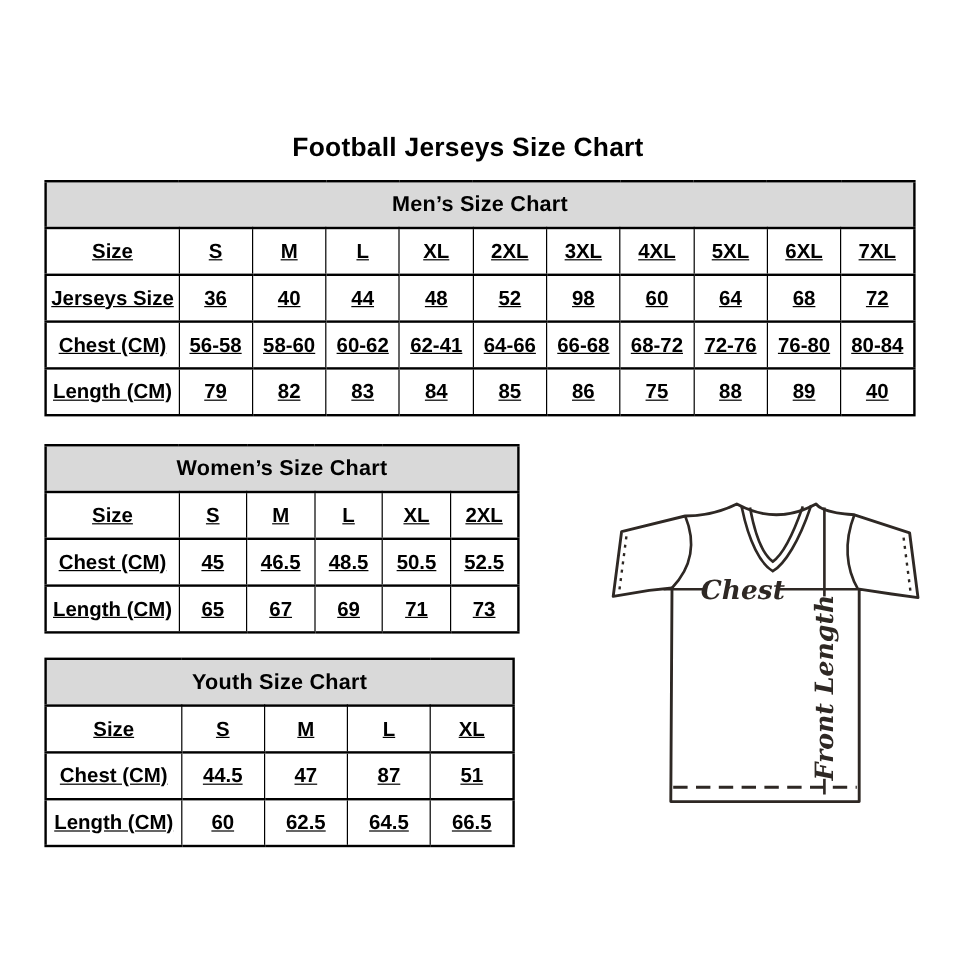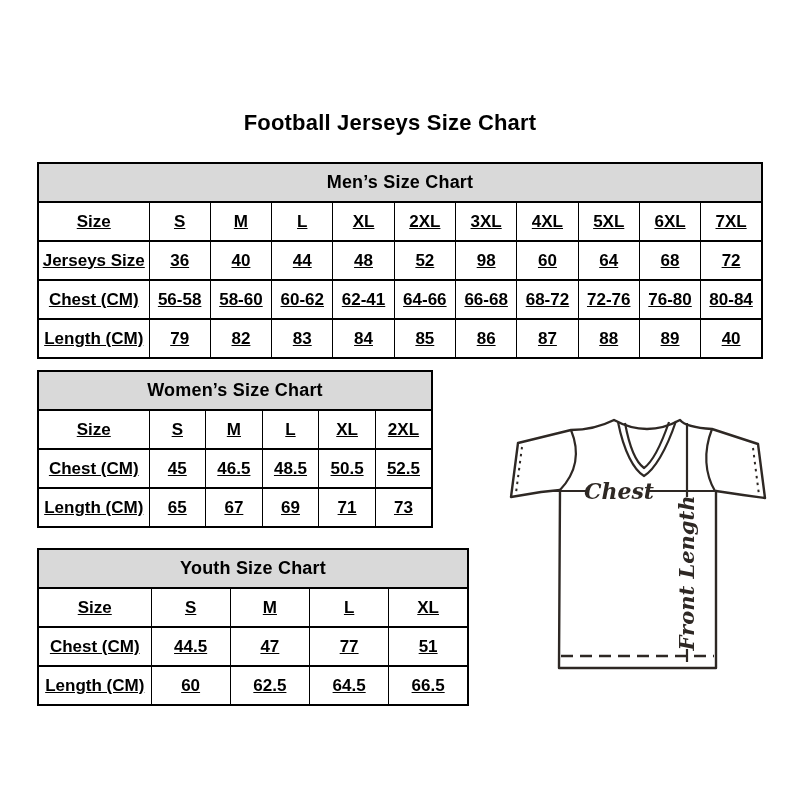--- a/index.html
+++ b/index.html
@@ -17,23 +17,23 @@
   }
   .size-table th, .size-table td {
     border:1px solid #000; border-top-width:2px; border-bottom-width:2px;
     text-align:center; vertical-align:middle; padding:0;
     font-weight:700; font-size:17px; color:#000;
   }
   .size-table thead th.section {
     background:#d9d9d9; font-size:18px; height:37px; letter-spacing:0.2px;
   }
   .size-table tbody tr { height:39px;text-decoration:underline; }
-  #table-mens   { left:37px; top:162px; width:726px; }
+  #table-mens   { left:37px; top:150px; width:726px; }
   #table-womens { left:37px; top:370px; width:396px; }
-  #table-youth  { left:37px; top:548px; width:432px;padding-left:37px; }
+  #table-youth  { left:37px; top:548px; width:392px;padding-left:37px; }
   .jersey-wrap { position:absolute; left:503px; top:410px; width:272px; height:262px; }
   .jersey-wrap svg { display:block; }
   .jersey-label {
     font-family:"DejaVu Serif","Liberation Serif",serif;
     font-style:italic; font-weight:bold; fill:#2e2824;
   }
 </style>
 </head>
 <body>
 
@@ -101,21 +101,21 @@
           <td>80-84</td>
         </tr>
         <tr>
           <th>Length (CM)</th>
           <td>79</td>
           <td>82</td>
           <td>83</td>
           <td>84</td>
           <td>85</td>
           <td>86</td>
-          <td>87</td>
+          <td>75</td>
           <td>88</td>
           <td>89</td>
           <td>40</td>
         </tr>
       </tbody>
     </table>
 
   <table id="table-womens" class="size-table">
       <colgroup>
         <col style="width: 111px;">
@@ -176,21 +176,21 @@
           <th>Size</th>
           <td>S</td>
           <td>M</td>
           <td>L</td>
           <td>XL</td>
         </tr>
         <tr>
           <th>Chest (CM)</th>
           <td>44.5</td>
           <td>47</td>
-          <td>77</td>
+          <td>87</td>
           <td>51</td>
         </tr>
         <tr>
           <th>Length (CM)</th>
           <td>60</td>
           <td>62.5</td>
           <td>64.5</td>
           <td>66.5</td>
         </tr>
       </tbody>

